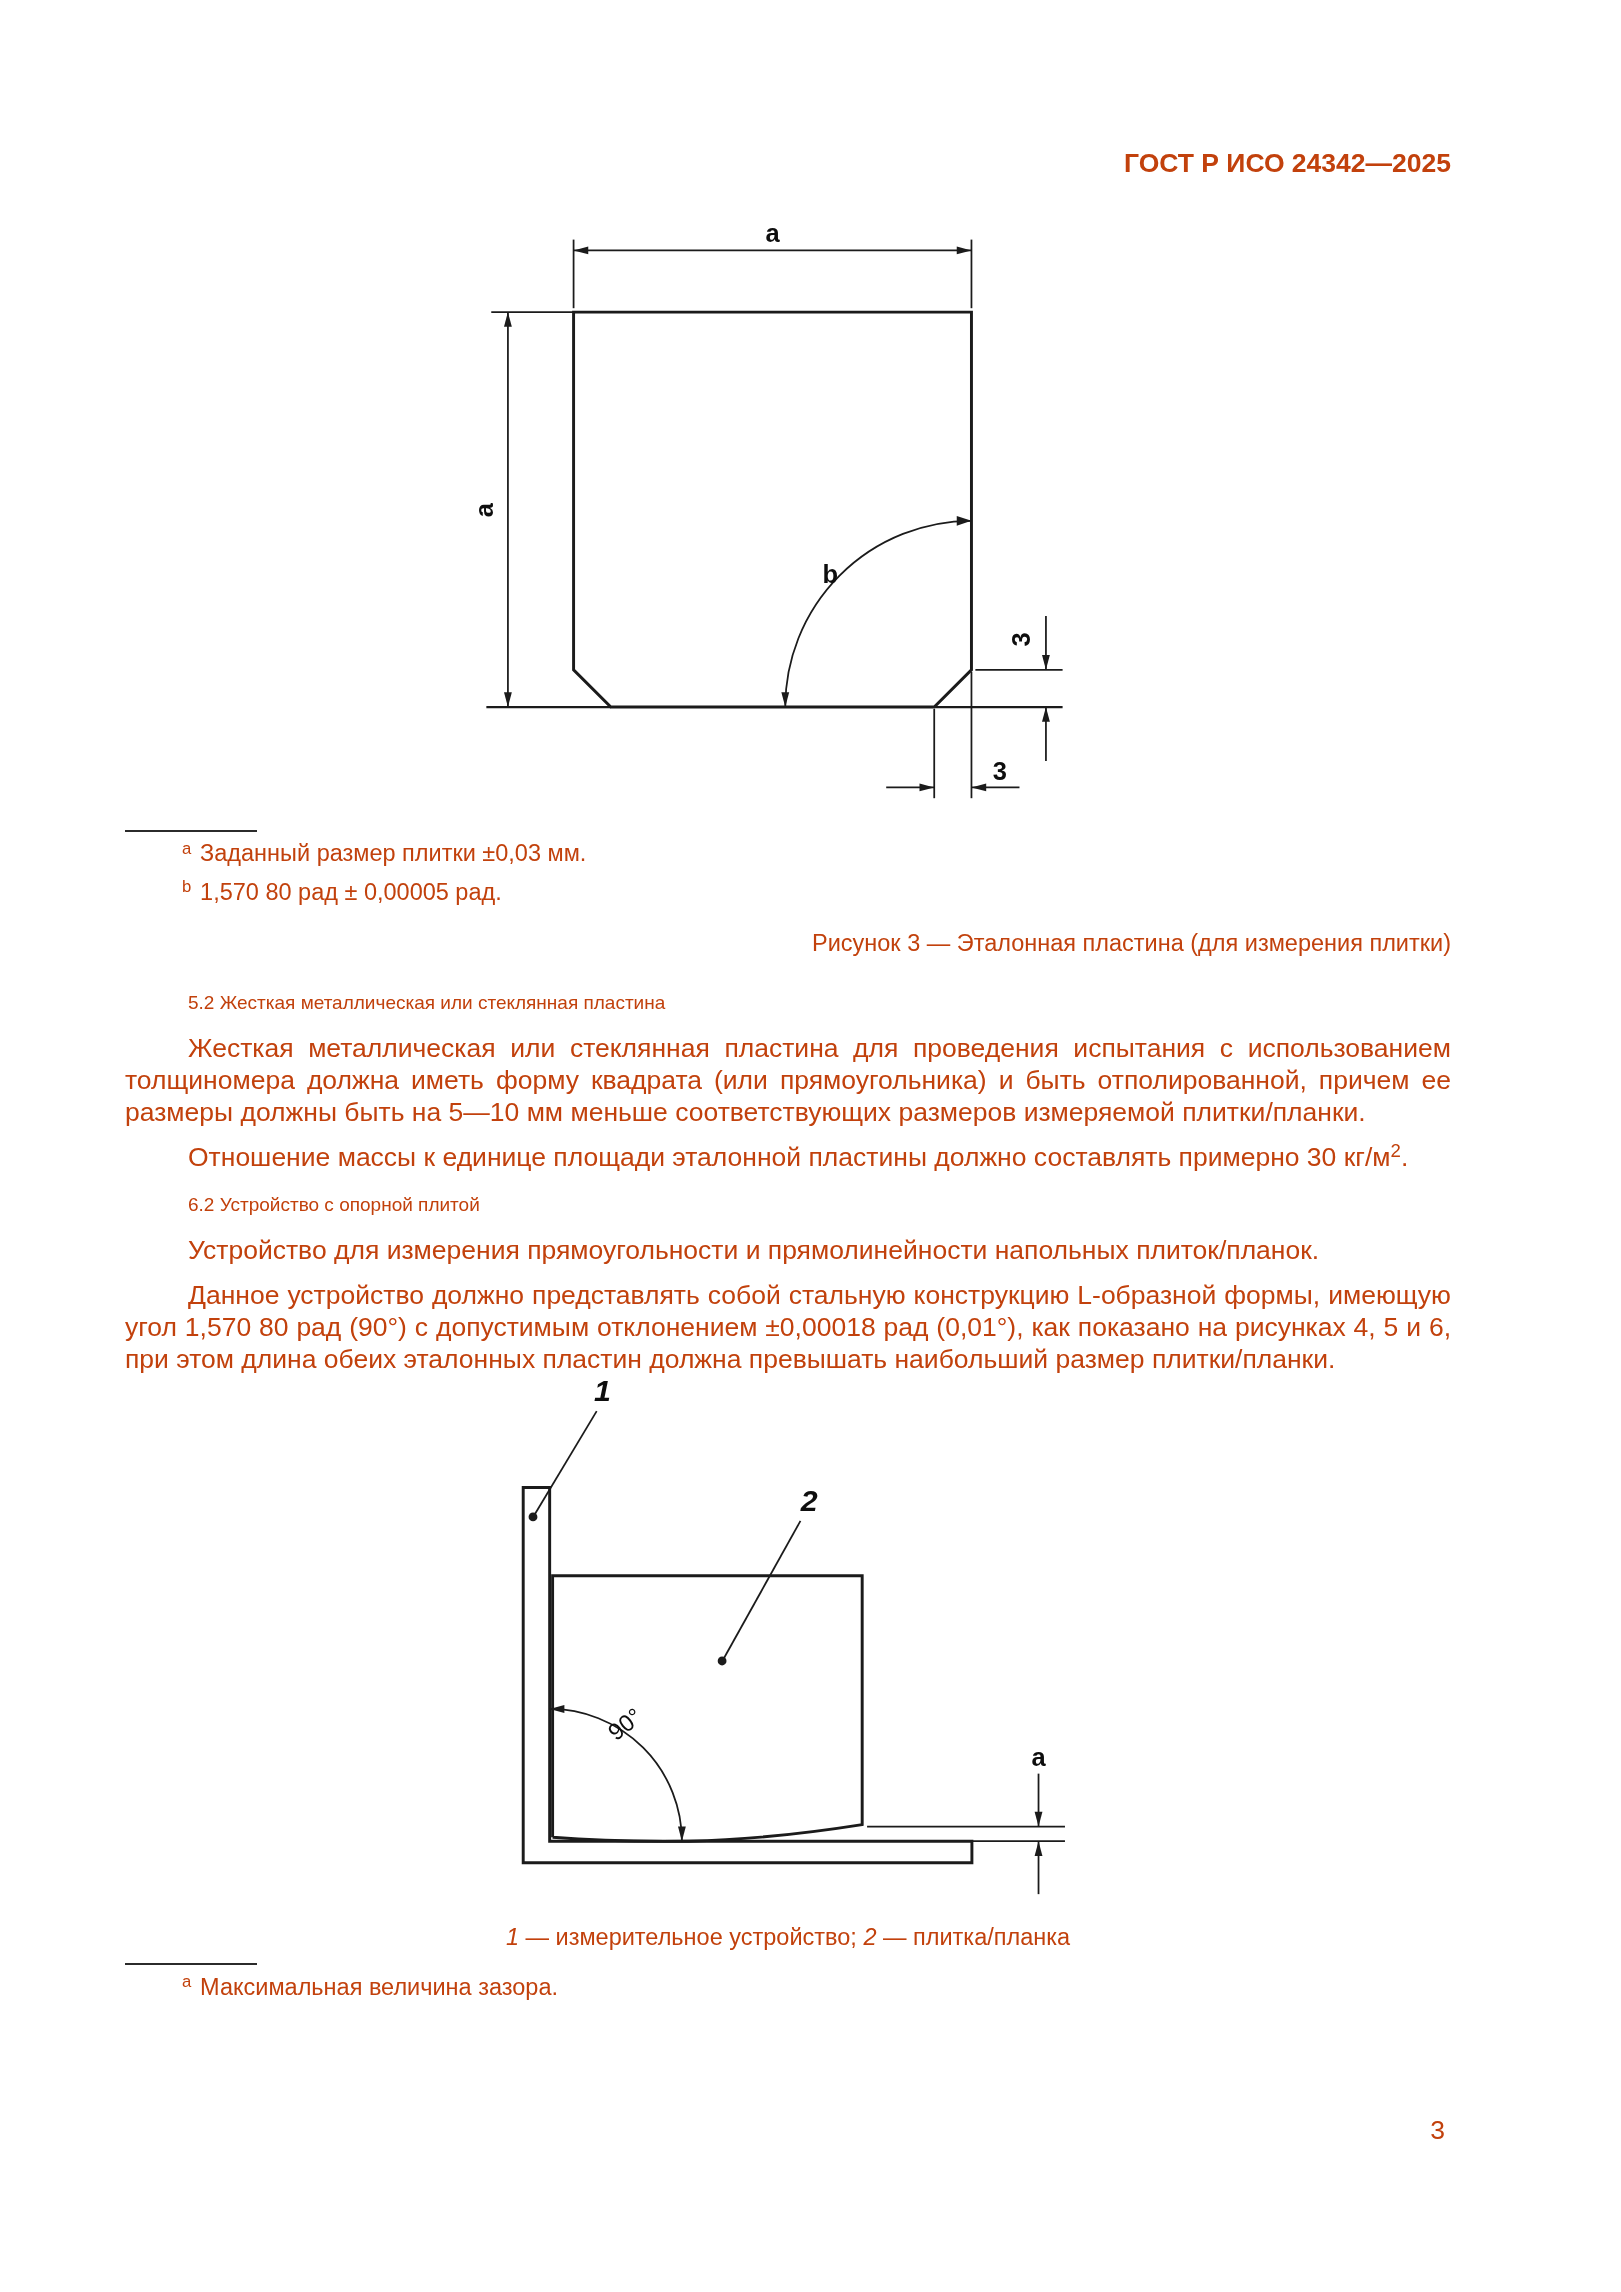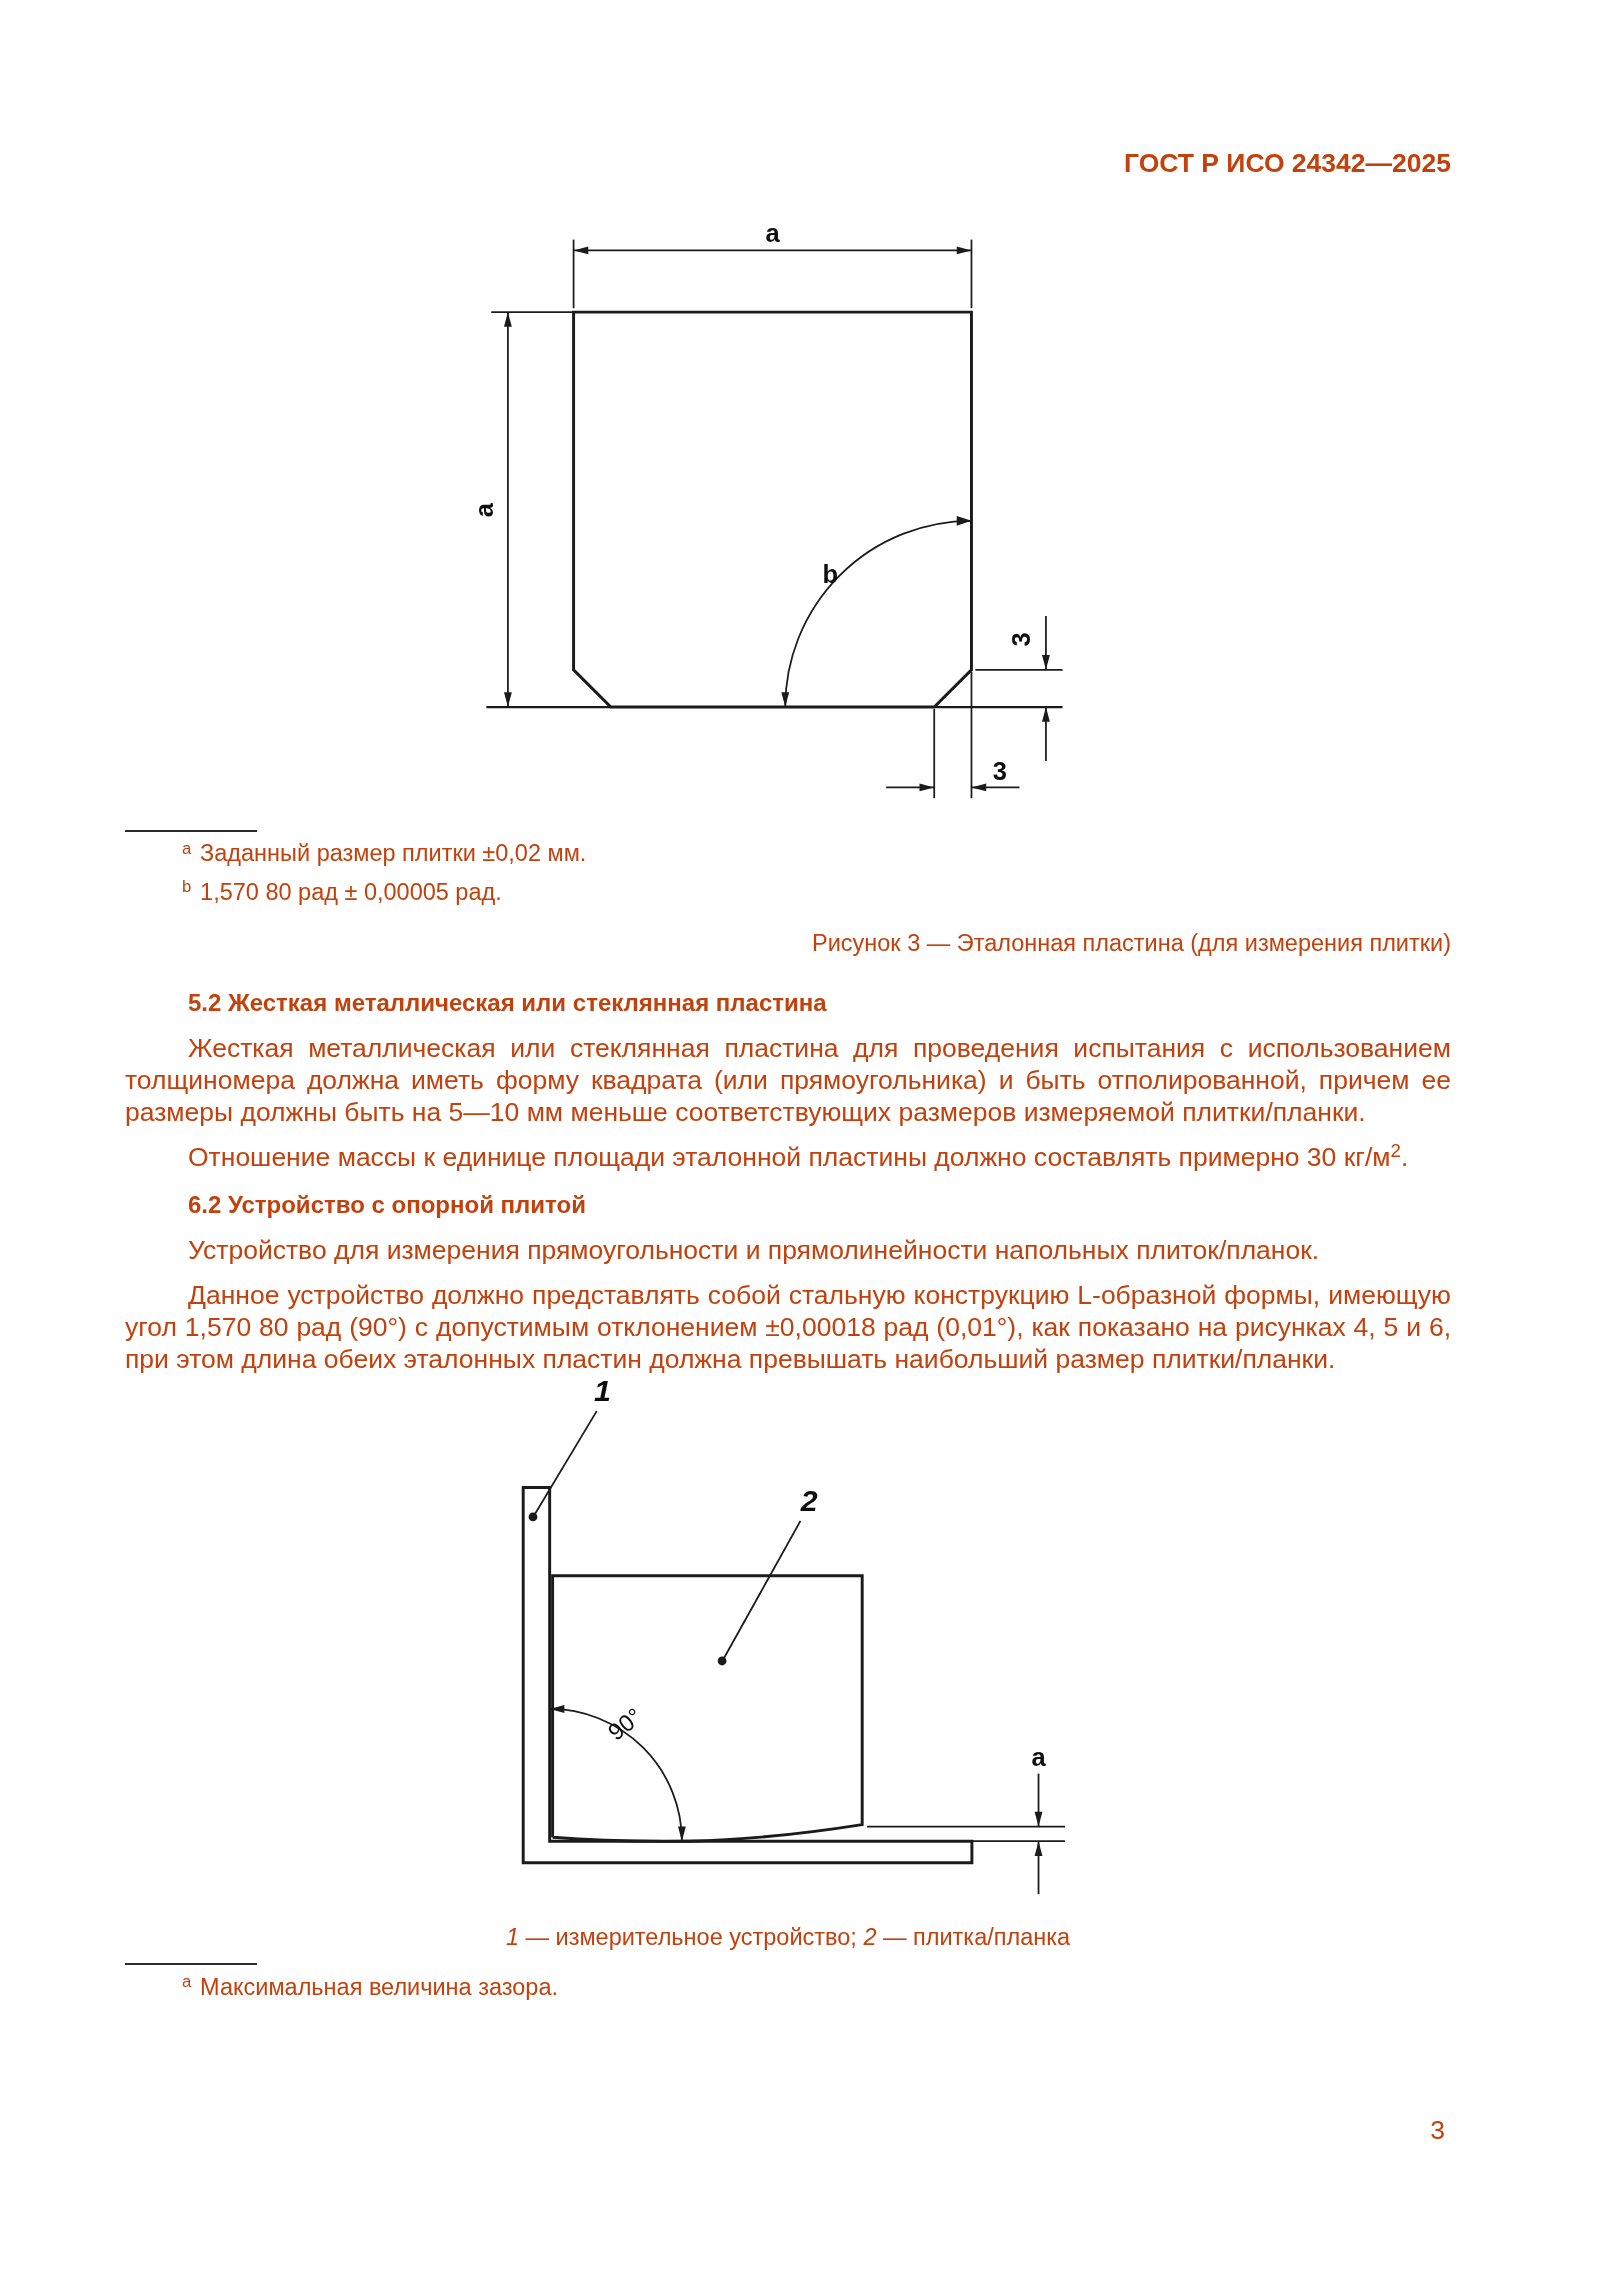--- a/index.html
+++ b/index.html
@@ -20,21 +20,21 @@
   .fig4-wrap { margin:-9.8px 0 0 360px; width:627px; height:539px; }
   svg { display:block; }
 
   .fn-rule { width:132px; border:none; border-top:2px solid #2b2b2b; margin:21.6px 0 0 0; height:0; }
   .fn-rule2 { margin-top:11.8px; }
   .footnote { font-size:23.5px; line-height:29px; margin:7.8px 0 0 57px; }
   .fn-marker { font-size:16.7px; position:relative; top:-7.8px; margin-right:8.8px; }
 
   .fig-caption { text-align:right; font-size:23.5px; line-height:29px; margin-top:19.6px; }
 
-  .sec-heading { font-size:24px; font-weight:bold; line-height:32px; margin:29px 0 0 63px; }
+  .sec-heading { font-size:19px; font-weight:normal; line-height:32px; margin:29px 0 0 63px; }
   .sec-heading-2 { margin-top:13.7px; }
 
   p.body { font-size:26.5px; line-height:32px; text-align:justify; text-indent:63px; margin:13px 0 0 0; }
   .bsup { font-size:18.6px; position:relative; top:-8.8px; }
 
   .legend { text-align:center; font-size:23.5px; line-height:29px; margin-top:18px; }
   .it { font-style:italic; }
 
   .page-num { position:absolute; top:2115px; right:176px; font-size:26.5px; }
 
@@ -89,21 +89,21 @@
       <text class="svg-label" x="329" y="22" text-anchor="middle">a</text>
       <text class="svg-label" transform="translate(44,296) rotate(-90)" text-anchor="middle">a</text>
       <text class="svg-label" x="388" y="370" text-anchor="middle">b</text>
       <text class="svg-label" transform="translate(592,428) rotate(-90)" text-anchor="middle">3</text>
       <text class="svg-label" x="561" y="571" text-anchor="middle">3</text>
     </svg>
   </div>
 
   <hr class="fn-rule">
   <div class="footnote">
-    <span class="fn-marker">a</span><span>Заданный размер плитки ±0,02 мм.</span>
+    <span class="fn-marker">a</span><span>Заданный размер плитки ±0,03 мм.</span>
   </div>
   <div class="footnote">
     <span class="fn-marker">b</span><span>1,570 80 рад ± 0,00005 рад.</span>
   </div>
 
   <div class="fig-caption">Рисунок 3 — Эталонная пластина (для измерения плитки)</div>
 
   <div class="sec-heading">5.2 Жесткая металлическая или стеклянная пластина</div>
   <p class="body">Жесткая металлическая или стеклянная пластина для проведения испытания с использованием толщиномера должна иметь форму квадрата (или прямоугольника) и быть отполированной, причем ее размеры должны быть на 5—10 мм меньше соответствующих размеров измеряемой плитки/планки.</p>
   <p class="body"><span>Отношение массы к единице площади эталонной пластины должно составлять примерно 30 кг/м</span><span class="bsup">2</span><span>.</span></p>

